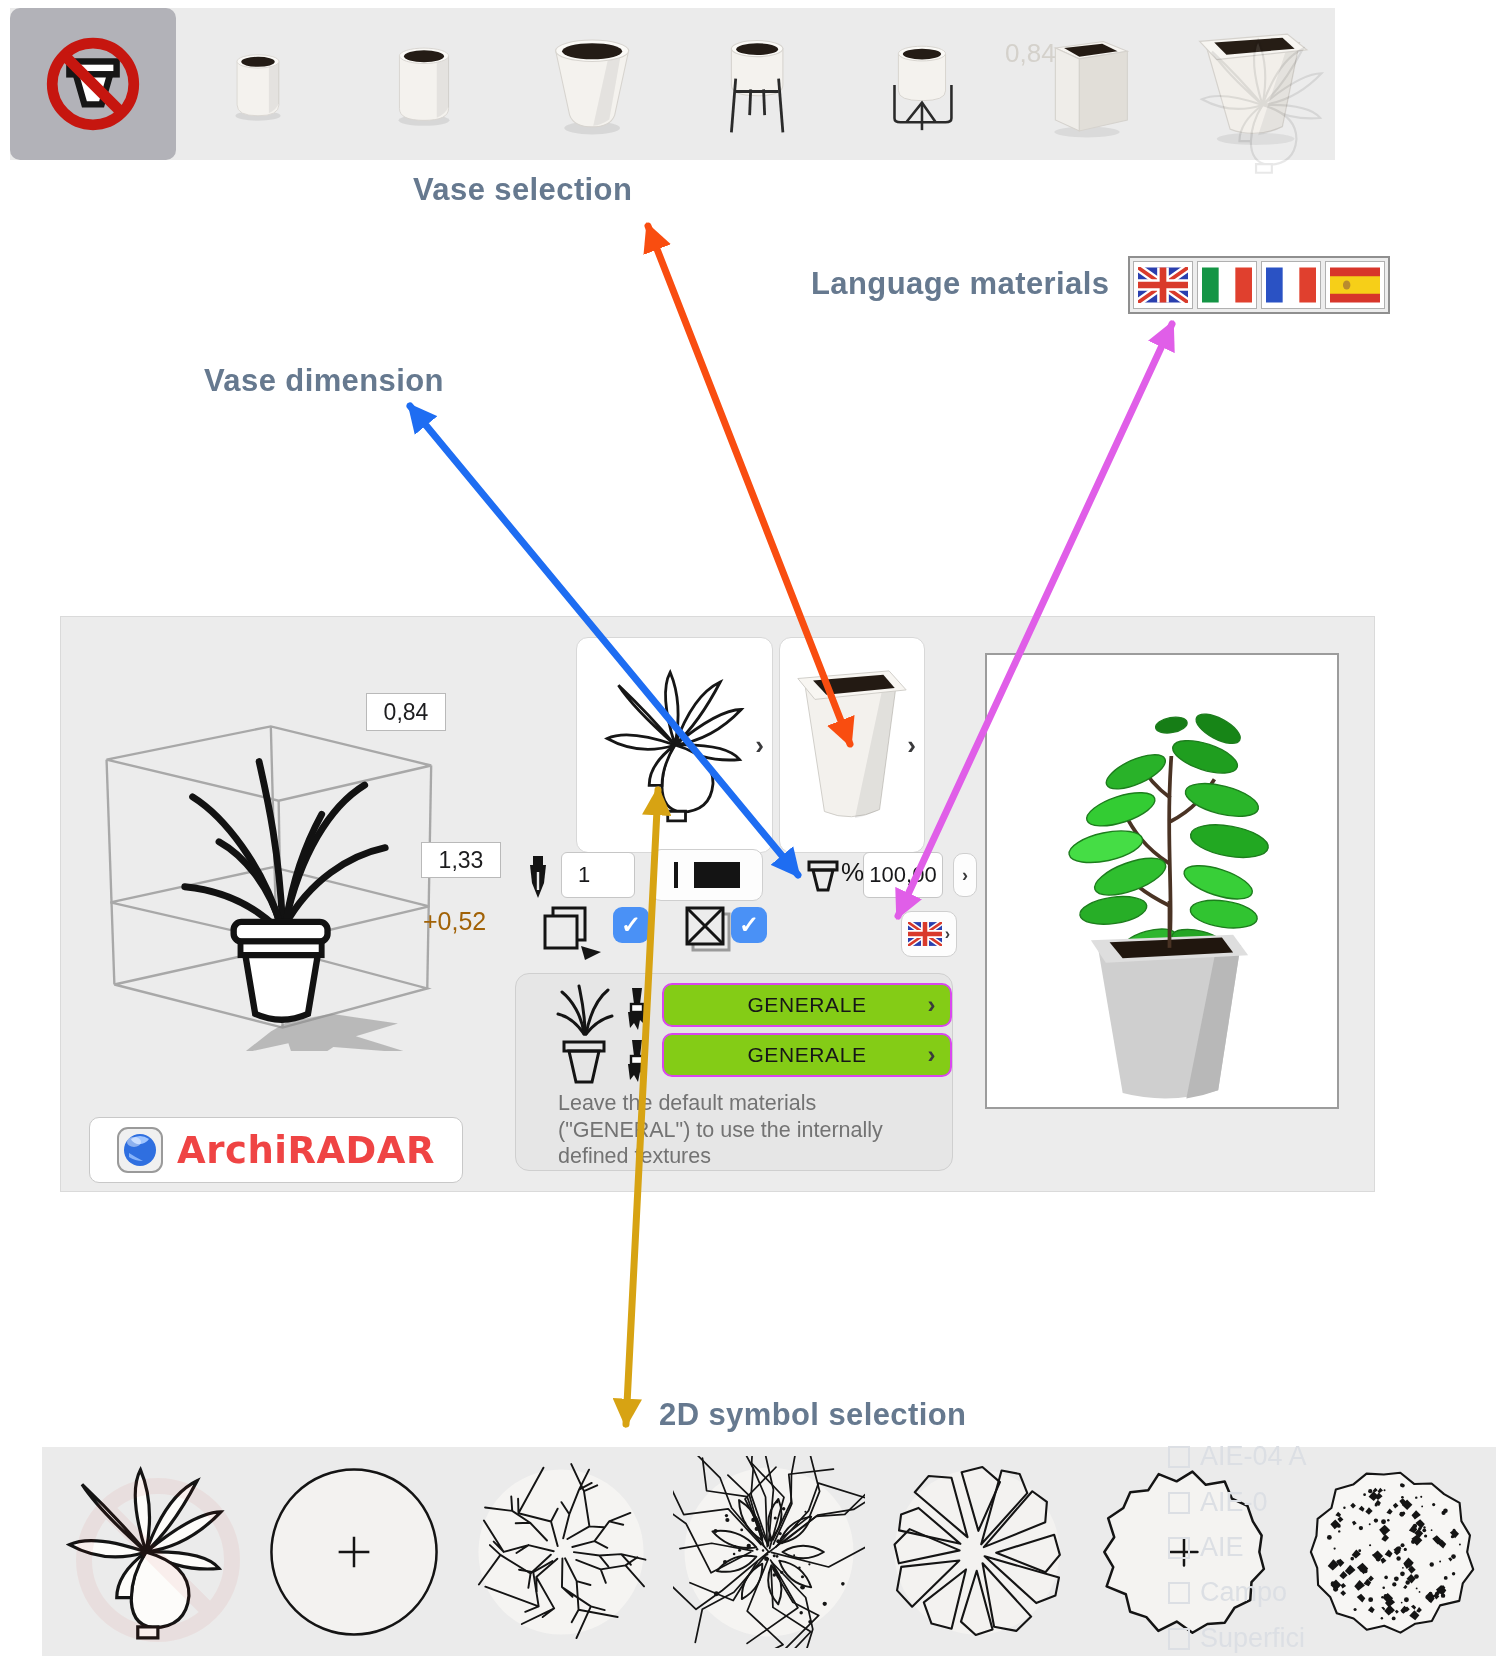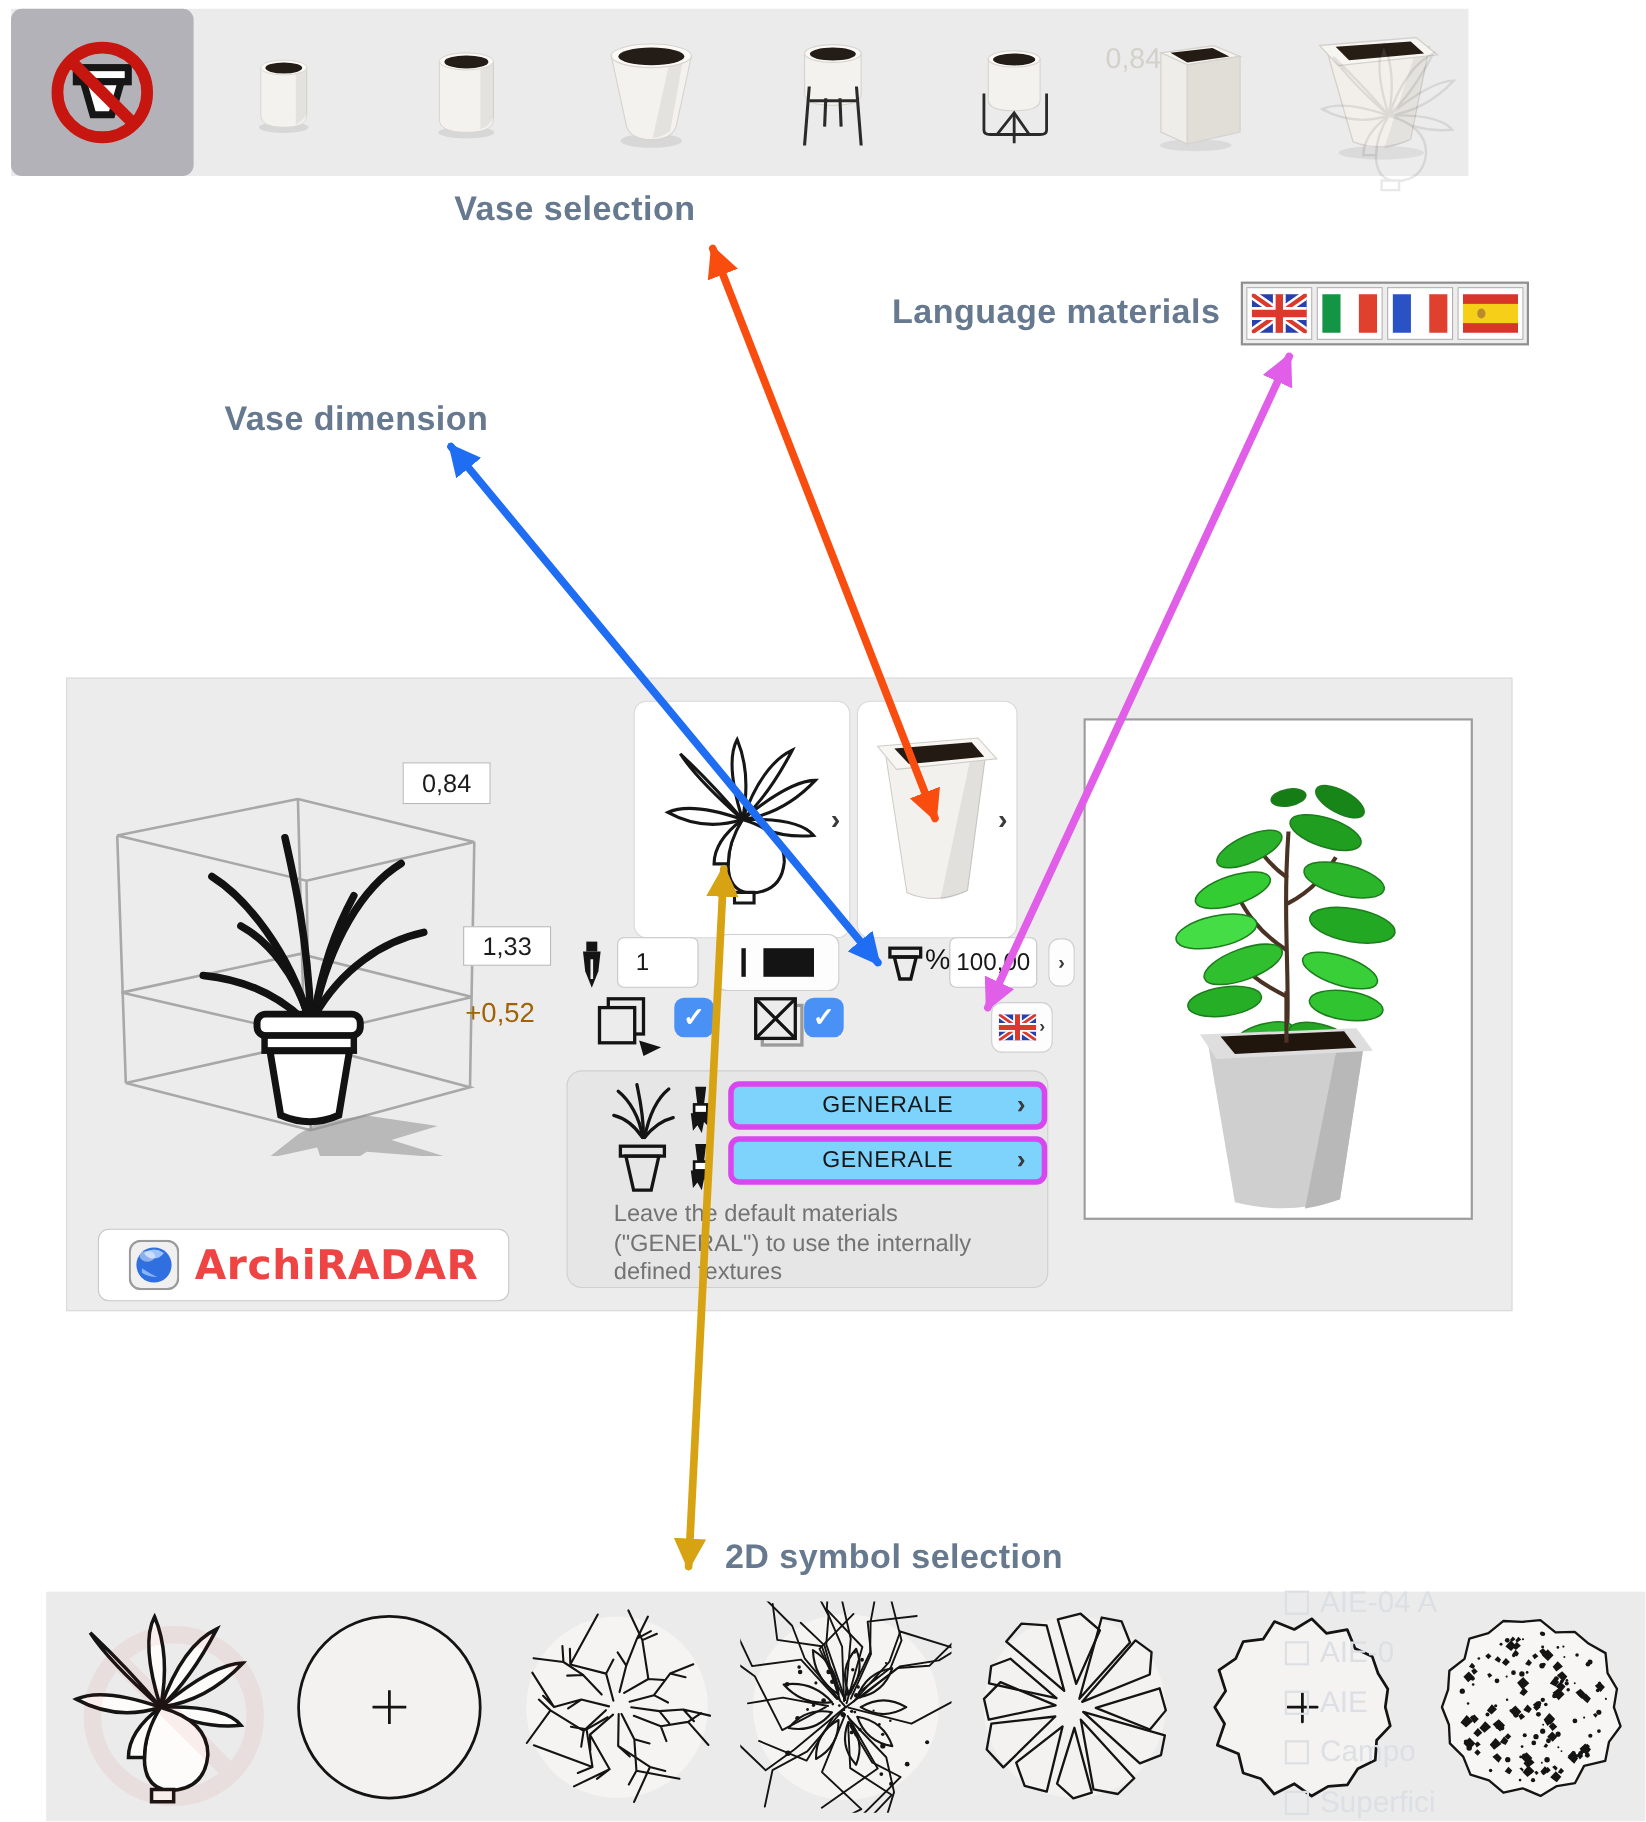--- a/index.html
+++ b/index.html
@@ -24,21 +24,21 @@
   .offset{position:absolute;font-size:25px;color:#a16207;z-index:3}
   .card{position:absolute;background:#fff;border:1px solid #d8d8d8;border-radius:12px;display:flex;align-items:center;justify-content:center;z-index:3}
   .chev{color:#3a3a3c;font-weight:600}
   .card .chev{position:absolute;right:8px;top:50%;transform:translateY(-50%);font-size:26px}
   .inputbox{position:absolute;background:#fff;border:1px solid #c6c6c6;border-radius:6px;display:flex;align-items:center;
             font-size:22px;color:#18181a;z-index:3}
   .btnish{position:absolute;background:#fdfdfd;border:1px solid #cfcfcf;border-radius:10px;display:flex;align-items:center;z-index:3}
   .checkbox{position:absolute;width:36px;height:36px;border-radius:9px;background:#4a91f6;color:#fff;font-size:24px;font-weight:700;
             display:flex;align-items:center;justify-content:center;z-index:3}
   .group{position:absolute;left:454px;top:356px;width:438px;height:198px;background:#e6e6e6;border:1px solid #cfcfcf;border-radius:14px;z-index:3}
-  .gbtn{position:absolute;left:146px;width:290px;height:44px;background:#7dd3fc;border:5px solid #d946ef;border-radius:10px;
+  .gbtn{position:absolute;left:146px;width:290px;height:44px;background:#84cc16;border:2px solid #d946ef;border-radius:10px;
         display:flex;align-items:center;justify-content:center;font-size:21px;letter-spacing:.6px;color:#161618}
   .gbtn .chev{position:absolute;right:14px;font-size:24px}
   .note{position:absolute;left:42px;top:116px;width:396px;font-size:21.5px;line-height:1.24;color:#737373;white-space:pre-line}
   .renderbox{position:absolute;left:924px;top:36px;width:354px;height:456px;background:#fff;border:2px solid #9c9c9c;z-index:3;
              display:flex;align-items:flex-end;justify-content:center}
   .brand{position:absolute;left:28px;top:500px;width:374px;height:66px;background:#fff;border:1px solid #c8c8c8;border-radius:10px;
          display:flex;align-items:center;justify-content:center;gap:14px;z-index:3}
   .brand span{font-family:"DejaVu Sans",sans-serif;font-weight:700;font-size:37px;color:#ef4444;letter-spacing:.5px}
   
   .symbol-strip{position:absolute;left:42px;top:1447px;width:1454px;height:209px;background:#ebebeb;display:flex;z-index:2}

